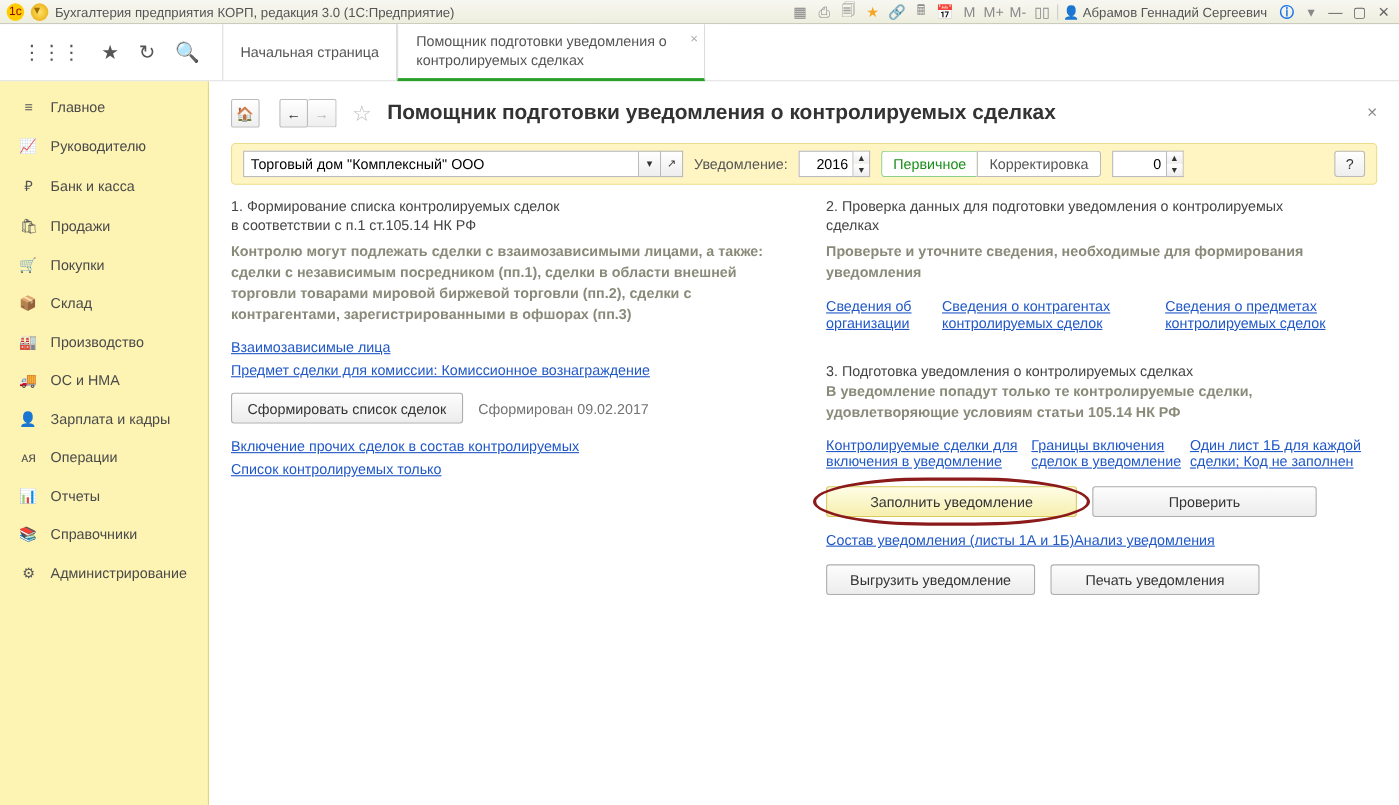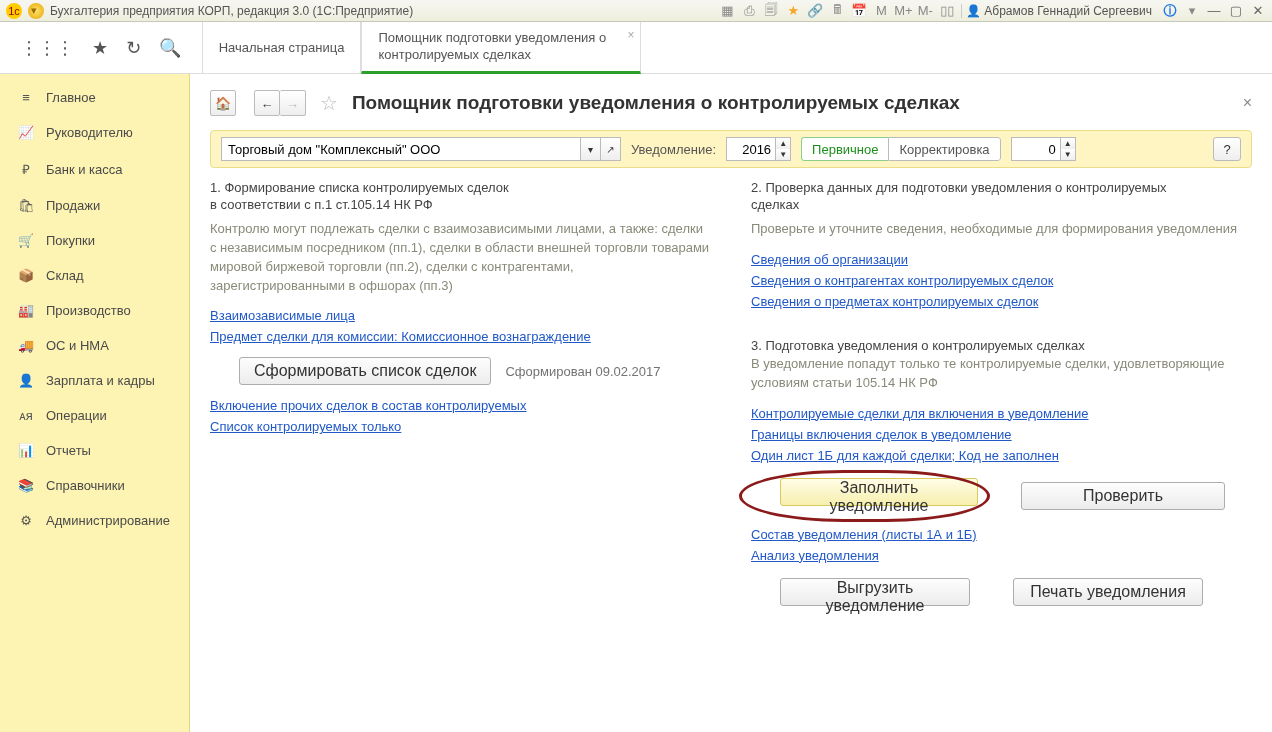--- a/index.html
+++ b/index.html
@@ -58,27 +58,27 @@
   .seg button { height:24px; border:1px solid #9c6; background:#fff; padding:0 10px; font-size:13px; cursor:pointer;text-align:center;}
   .seg button.first { color:#1a8f1a; border-right:none; border-top-left-radius:3px; border-bottom-left-radius:3px; border-color:#8ccf8c;}
   .seg button.second { color:#555; border-top-right-radius:3px; border-bottom-right-radius:3px; border-color:#bbb;}
   .help-btn { margin-left:auto; height:24px; width:28px; border:1px solid #bbb; background:linear-gradient(#fff,#eee);
               border-radius:3px; display:flex; align-items:center; justify-content:center; cursor:pointer;}
   
   .cols { display:flex; gap:40px; padding:0 20px 20px 20px; align-items:flex-start;}
   .col { flex:1; }
   .step-title { color:#444; margin-bottom:2px;}
   .step-sub { color:#444; margin-bottom:8px;}
-  .muted { color:#8a8a7a; line-height:1.45; margin-bottom:10px;}
+  .muted { color:#8a8a7a; line-height:1.45; margin-bottom:10px;font-weight:bold;}
   a.link { color:#2158c7; text-decoration:underline; cursor:pointer; display:inline-block; margin:3px 0;}
   .btn { border:1px solid #adadad; background:linear-gradient(#fdfdfd,#ececec); height:28px; padding:0 14px;
-         border-radius:3px; font-size:16px; cursor:pointer; color:#333;margin-left:29px;}
+         border-radius:3px; font-size:13px; cursor:pointer; color:#333;}
   .btn-row { display:flex; align-items:center; gap:14px; margin:10px 0;}
   .formed { color:#737373; }
-  .links-block { display:flex; flex-direction:column; margin:4px 0 12px 0;}
+  .links-block { display:flex; flex-direction:row; margin:4px 0 12px 0;}
   .links-block a { margin:3px 0;}
   .highlight-oval { position:relative; display:inline-block;}
   .highlight-oval::after { content:""; position:absolute; left:-12px; top:-8px; right:-12px; bottom:-8px;
                            border:3px solid #8b1a1a; border-radius:50%/60%; pointer-events:none;}
   .section-gap { height:14px;}
 </style>
 </head>
 <body>
 
 <div class="titlebar">
@@ -255,21 +255,21 @@
         <div class="section-gap"></div>
         <div class="step-title">3. Подготовка уведомления о контролируемых сделках</div>
         <div class="muted">В уведомление попадут только те контролируемые сделки, удовлетворяющие условиям статьи 105.14 НК РФ</div>
         <div class="links-block">
           <a class="link">Контролируемые сделки для включения в уведомление</a>
           <a class="link">Границы включения сделок в уведомление</a>
           <a class="link">Один лист 1Б для каждой сделки; Код не заполнен</a>
         </div>
         <div class="btn-row">
           <span class="highlight-oval">
-            <button class="btn" style="width:198px; background:linear-gradient(#fffde6,#f6efae); border-color:#d9c95a;">Заполнить уведомление</button>
+            <button class="btn" style="width:228px; background:linear-gradient(#fffde6,#f6efae); border-color:#d9c95a;">Заполнить уведомление</button>
           </span>
           <button class="btn" style="width:204px">Проверить</button>
         </div>
         <div class="links-block">
           <a class="link">Состав уведомления (листы 1А и 1Б)</a>
           <a class="link">Анализ уведомления</a>
         </div>
         <div class="btn-row">
           <button class="btn" style="width:190px">Выгрузить уведомление</button>
           <button class="btn" style="width:190px">Печать уведомления</button>

